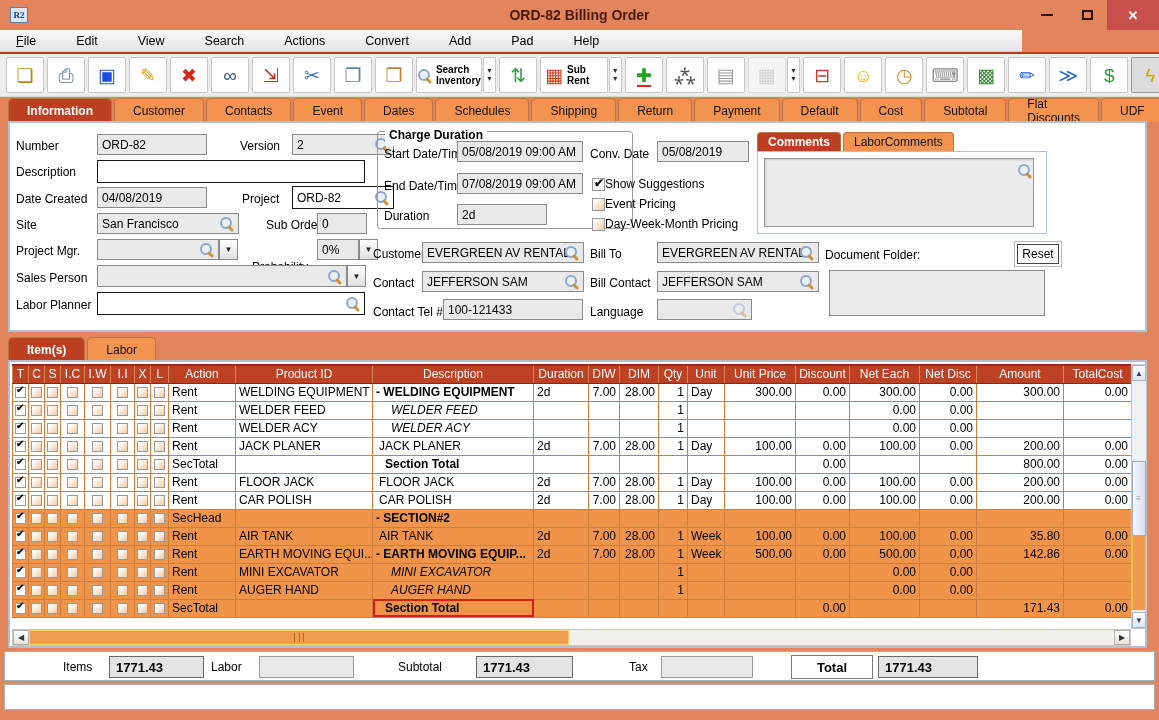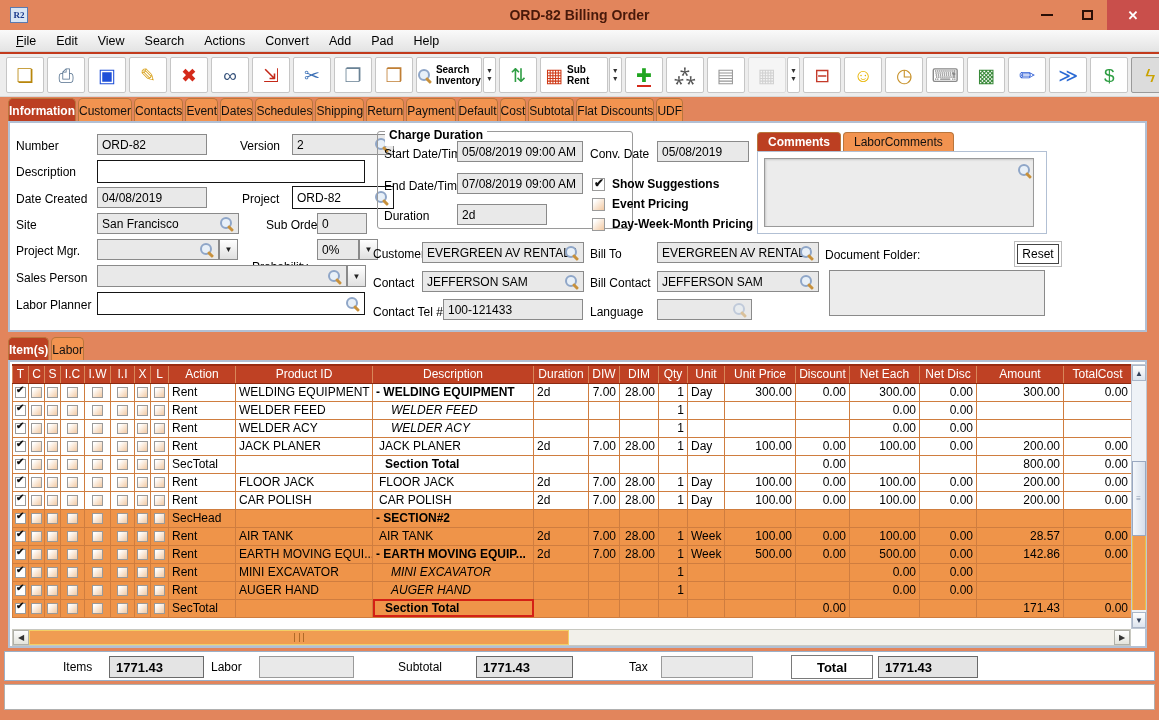--- a/index.html
+++ b/index.html
@@ -11,21 +11,21 @@
   .titlebar { left:0; top:0; width:1159px; height:30px; background:#e2855c; display:flex; align-items:center; }
   .appicon { width:18px; height:16px; margin-left:10px; background:#d9e6f4; border:1px solid #5a7ab0; color:#1a3a8c; font:bold 9px "Liberation Serif",serif; display:flex; align-items:center; justify-content:center; }
   .title-text { position:absolute; left:0; right:0; text-align:center; font-size:14px; font-weight:600; color:#48190a; }
   .winbtns { position:absolute; right:0; top:0; height:30px; display:flex; align-items:stretch; }
   .wbtn { width:40px; display:flex; align-items:center; justify-content:center; color:#2a0f06; font-size:13px; cursor:default; }
   .wbtn.close { width:52px; background:#c94f4b; color:#fff; font-weight:bold; }
   .minglyph { width:12px; height:2px; background:#2a0f06; display:inline-block; }
   .maxglyph { width:11px; height:10px; border:2px solid #2a0f06; display:inline-block; }
 
   
-  .menubar { left:0; top:30px; width:1159px; height:22px; background:linear-gradient(#fafafa,#e4e4e4); display:flex; align-items:center; padding-left:6px; border-bottom:1px solid #cfcfcf; }
+  .menubar { left:0; top:30px; width:1022px; height:22px; background:linear-gradient(#fafafa,#e4e4e4); display:flex; align-items:center; padding-left:6px; border-bottom:1px solid #cfcfcf;gap:20px; }
   .menu-item { padding:0 10px; font-size:12.5px; }
   .redline { left:0; top:52px; width:1159px; height:2px; background:#c23a1c; }
 
   
   .toolbar { left:0; top:54px; width:1159px; height:43px; background:#ededed; display:flex; align-items:center; padding:0 6px; border-bottom:1px solid #d8d8d8; }
   .tb { height:36px; min-width:38px; background:#fff; border:1px solid #c6c6c6; border-radius:2px; margin-right:3px; display:flex; align-items:center; justify-content:center; font-size:19px; padding:0 4px; }
   .tb .glyph { line-height:1; }
   .tb.pressed { background:#dcdcdc; border:1px solid #9a9a9a; }
   .tb.disabled { opacity:.45; }
   .tb-dd { height:36px; width:15px; background:#fff; border:1px solid #c6c6c6; border-radius:2px; margin:0 3px 0 -2px; display:flex; flex-direction:column; align-items:center; justify-content:center; font-size:7px; color:#333; line-height:1.2; }
@@ -34,32 +34,32 @@
   .tb-spacer { flex:1; }
 
   
   .mag { width:15px; height:15px; position:relative; display:inline-block; flex:0 0 auto; }
   .mag::before { content:""; position:absolute; left:1px; top:1px; width:8px; height:8px; border:2px solid #8fa6c8; border-radius:50%; background:#e8f0f8; }
   .mag::after { content:""; position:absolute; right:0px; bottom:1px; width:7px; height:3px; background:#c8913c; border-radius:1px; transform:rotate(45deg); }
   .mag.faded { opacity:.45; }
 
   
   .tabsrow { left:8px; top:98px; height:23px; display:flex; }
-  .tab { height:24px; padding:0 0; background:#f29350; border:1px solid #b9763c; border-bottom:none; border-radius:5px 5px 0 0; margin-right:2px; display:flex; align-items:center; font-size:12px; color:#111; }
+  .tab { height:24px; padding:0 18px; background:#f29350; border:1px solid #b9763c; border-bottom:none; border-radius:5px 5px 0 0; margin-right:2px; display:flex; align-items:center; font-size:12px; color:#111; }
   .tab.active { background:#bc3f22; color:#fff; font-weight:bold; }
 
   
   .panel { background:#fff; border:2px solid #b2c0d4; box-shadow:inset 0 0 0 1px #fff; }
   .info-panel { left:8px; top:121px; width:1139px; height:211px; }
   .flbl { position:absolute; font-size:12px; white-space:nowrap; }
   .fld { position:absolute; background:#e9e9e9; border:1px solid #8a8a8a; display:flex; align-items:center; padding:0 4px; font-size:12px; overflow:hidden; white-space:nowrap; }
   .fld .val { flex:1; overflow:hidden; }
   .fld.editable { background:#fff; border:1.5px solid #151515; }
   .ddbtn { position:absolute; background:linear-gradient(#fff,#e0e0e0); border:1px solid #8a8a8a; display:flex; align-items:center; justify-content:center; font-size:8px; color:#222; }
-  .fchk { position:absolute; display:flex; align-items:center; gap:7px; font-size:12px;font-weight:bold; }
+  .fchk { position:absolute; display:flex; align-items:center; font-size:12px; }
   .cbox { width:13px; height:13px; border:1px solid #9a9a9a; background:linear-gradient(135deg,#ffffff 15%,#f2c9a2); position:relative; }
   .cbox.on { background:#fff; }
   .cbox.on::after { content:"✔"; position:absolute; left:1px; top:-3px; font-size:12px; font-weight:bold; color:#111; }
   .fieldset { position:absolute; border:1px solid #9a9a9a; border-radius:3px; }
   .legend { position:absolute; background:#fff; padding:4px 4px; font-weight:bold; font-size:12px; }
   .minitab { height:19px; padding:0 10px; background:#f29350; border:1px solid #b9763c; border-bottom:none; border-radius:4px 4px 0 0; margin-right:2px; display:flex; align-items:center; font-size:12px; color:#111; }
   .minitab.active { background:#bc3f22; color:#fff; font-weight:bold; }
   .sunken { background:#ececec; border:1px solid #9a9a9a; box-shadow:inset 1px 1px 2px rgba(0,0,0,.15); }
   .reset-btn { position:absolute; background:#fff; border:1px solid #444; box-shadow:0 0 0 2px #fff,0 0 0 3px #bbb; font-size:12px; display:flex; align-items:center; justify-content:center; }
 
@@ -647,21 +647,21 @@
           <td class="d-plain">AIR TANK</td>
           <td>2d</td>
           <td class="r">7.00</td>
           <td class="r">28.00</td>
           <td class="r">1</td>
           <td>Week</td>
           <td class="r">100.00</td>
           <td class="r">0.00</td>
           <td class="r">100.00</td>
           <td class="r">0.00</td>
-          <td class="r">28.57</td>
+          <td class="r">35.80</td>
           <td class="r">0.00</td>
         </tr>
         <tr class="sel">
           <td class="cb"><span class="gcb on"></span></td>
           <td class="cb"><span class="gcb"></span></td>
           <td class="cb"><span class="gcb"></span></td>
           <td class="cb"><span class="gcb"></span></td>
           <td class="cb"><span class="gcb"></span></td>
           <td class="cb"><span class="gcb"></span></td>
           <td class="cb"><span class="gcb"></span></td>

